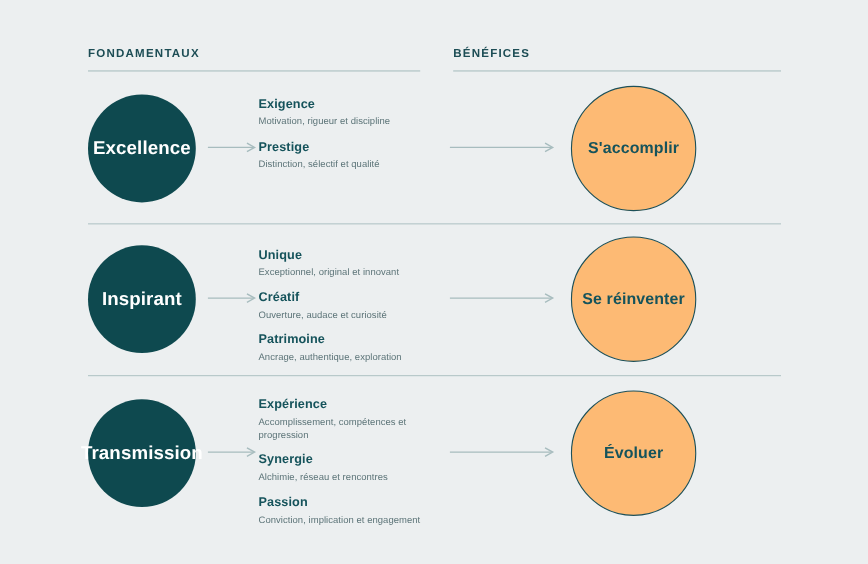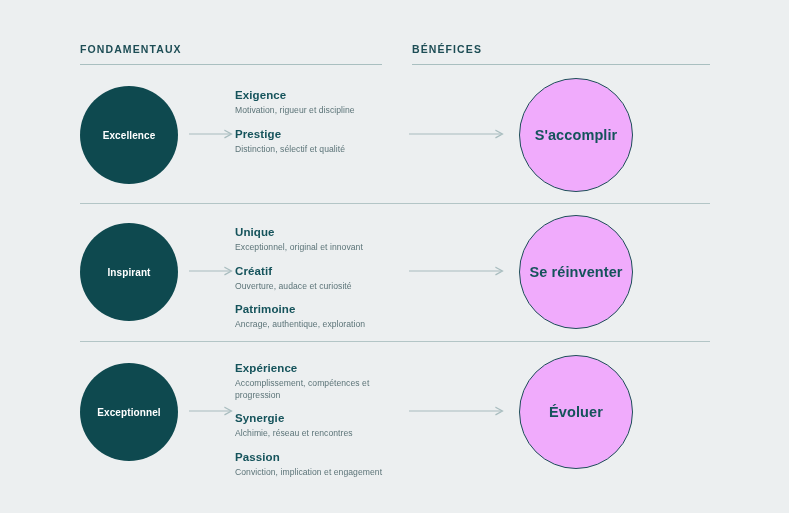--- a/index.html
+++ b/index.html
@@ -71,21 +71,21 @@
     position: absolute;
     width: 98px;
     height: 98px;
     border-radius: 50%;
     background: #0e494f;
     display: flex;
     align-items: center;
     justify-content: center;
   }
   .pillar-circle .pillar-label {
-    font-size: 10px;
+    font-size: 17px;
     font-weight: bold;
     color: #ffffff;
     white-space: nowrap;
     letter-spacing: 0.1px;
   }
   #circle-excellence   { left: 80px; top: 8px; }
   #circle-inspirant    { left: 80px; top: 8px; }
   #circle-transmission { left: 80px; top: 8px; }
 
   
@@ -121,21 +121,21 @@
     letter-spacing: 0.05px;
   }
 
   
   .benefit-circle {
     position: absolute;
     left: 519px;
     width: 114px;
     height: 114px;
     border-radius: 50%;
-    background: #f0abfc;
+    background: #fdba74;
     border: 1px solid #1d5058;
     box-sizing: border-box;
     display: flex;
     align-items: center;
     justify-content: center;
   }
   .benefit-circle .benefit-label {
     font-size: 14.5px;
     font-weight: bold;
     color: #15535b;
@@ -233,21 +233,21 @@
     </div>
 
     <div class="benefit-circle" style="top: 0px;">
       <span class="benefit-label">Se réinventer</span>
     </div>
   </div>
 
   <div class="row" id="row-transmission">
 
     <div class="pillar-circle" id="circle-transmission">
-      <span class="pillar-label">Exceptionnel</span>
+      <span class="pillar-label">Transmission</span>
     </div>
 
     <div class="arrow arrow-left" style="top: 50px;">
       <svg width="46" height="12" viewBox="0 0 46 12" aria-hidden="true">
         <path d="M0 6 H41" stroke="#a7bcbe" stroke-width="1.2" fill="none"></path>
         <path d="M36 2.4 L42.5 6 L36 9.6" stroke="#a7bcbe" stroke-width="1.2" fill="none" stroke-linecap="square"></path>
       </svg>
     </div>
 
     <div class="values" style="top: 6px;">

